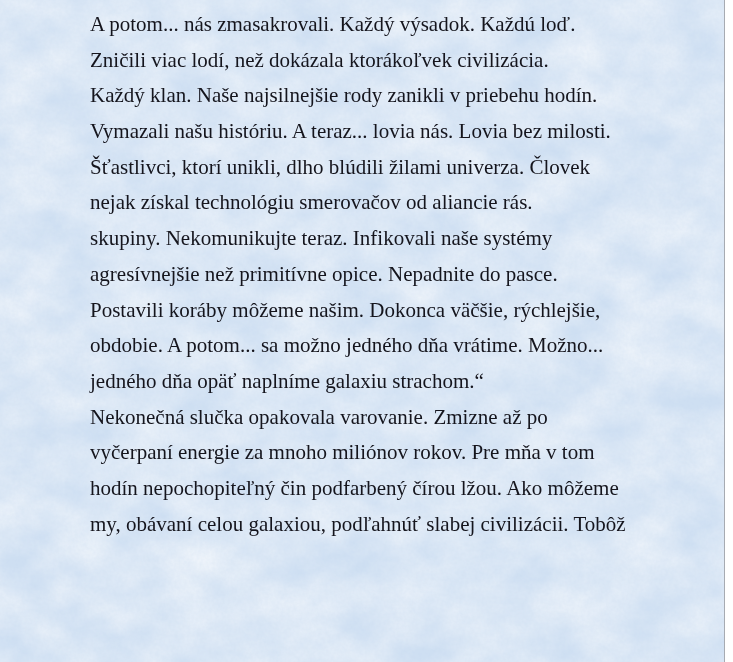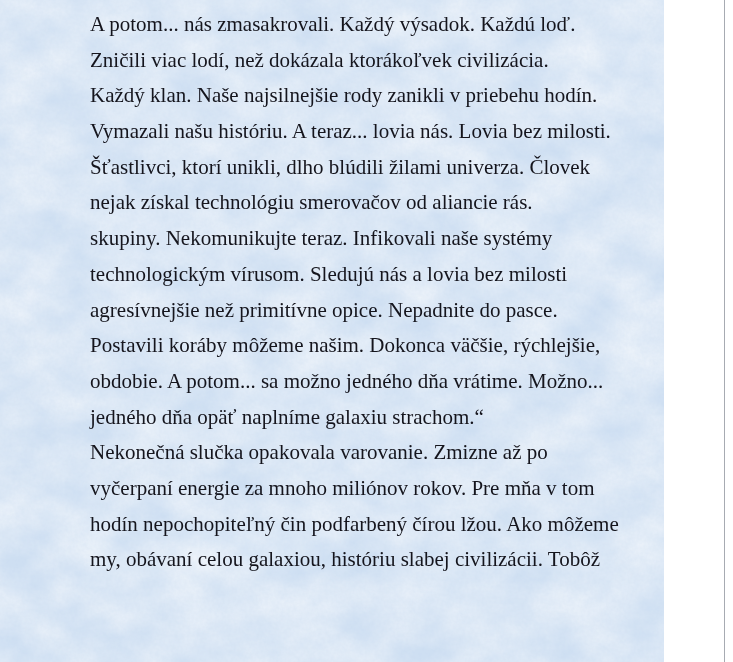--- a/index.html
+++ b/index.html
@@ -11,21 +11,21 @@
     position: relative;
     width: 733px;
     height: 662px;
     overflow: hidden;
     background: #ffffff;
   }
   .page {
     position: absolute;
     left: 0;
     top: 0;
-    width: 664px;
+    width: 724px;
     height: 662px;
     background: #cfe0f3;
     overflow: hidden;
   }
   .texture {
     position: absolute;
     left: 0;
     top: 0;
     width: 724px;
     height: 662px;
@@ -77,25 +77,24 @@
       <rect width="724" height="662" filter="url(#grain)"></rect>
     </svg>
     <div class="text-block">
         <div class="line">A potom... nás zmasakrovali. Každý výsadok. Každú loď.</div>
         <div class="line">Zničili viac lodí, než dokázala ktorákoľvek civilizácia.</div>
         <div class="line">Každý klan. Naše najsilnejšie rody zanikli v priebehu hodín.</div>
         <div class="line">Vymazali našu históriu. A teraz... lovia nás. Lovia bez milosti.</div>
         <div class="line">Šťastlivci, ktorí unikli, dlho blúdili žilami univerza. Človek</div>
         <div class="line">nejak získal technológiu smerovačov od aliancie rás.</div>
         <div class="line">skupiny. Nekomunikujte teraz. Infikovali naše systémy</div>
-        <div class="line">technologickým vírusom. Sledujú nás a lovia bez milosti</div>
         <div class="line">agresívnejšie než primitívne opice. Nepadnite do pasce.</div>
         <div class="line">Postavili koráby môžeme našim. Dokonca väčšie, rýchlejšie,</div>
         <div class="line">obdobie. A potom... sa možno jedného dňa vrátime. Možno...</div>
         <div class="line">jedného dňa opäť naplníme galaxiu strachom.“</div>
         <div class="line">Nekonečná slučka opakovala varovanie. Zmizne až po</div>
         <div class="line">vyčerpaní energie za mnoho miliónov rokov. Pre mňa v tom</div>
         <div class="line">hodín nepochopiteľný čin podfarbený čírou lžou. Ako môžeme</div>
-        <div class="line">my, obávaní celou galaxiou, históriu slabej civilizácii. Tobôž</div>
+        <div class="line">my, obávaní celou galaxiou, podľahnúť slabej civilizácii. Tobôž</div>
       </div>
   </div>
   <div class="page-edge"></div>
 </div>
 
 </body></html>

